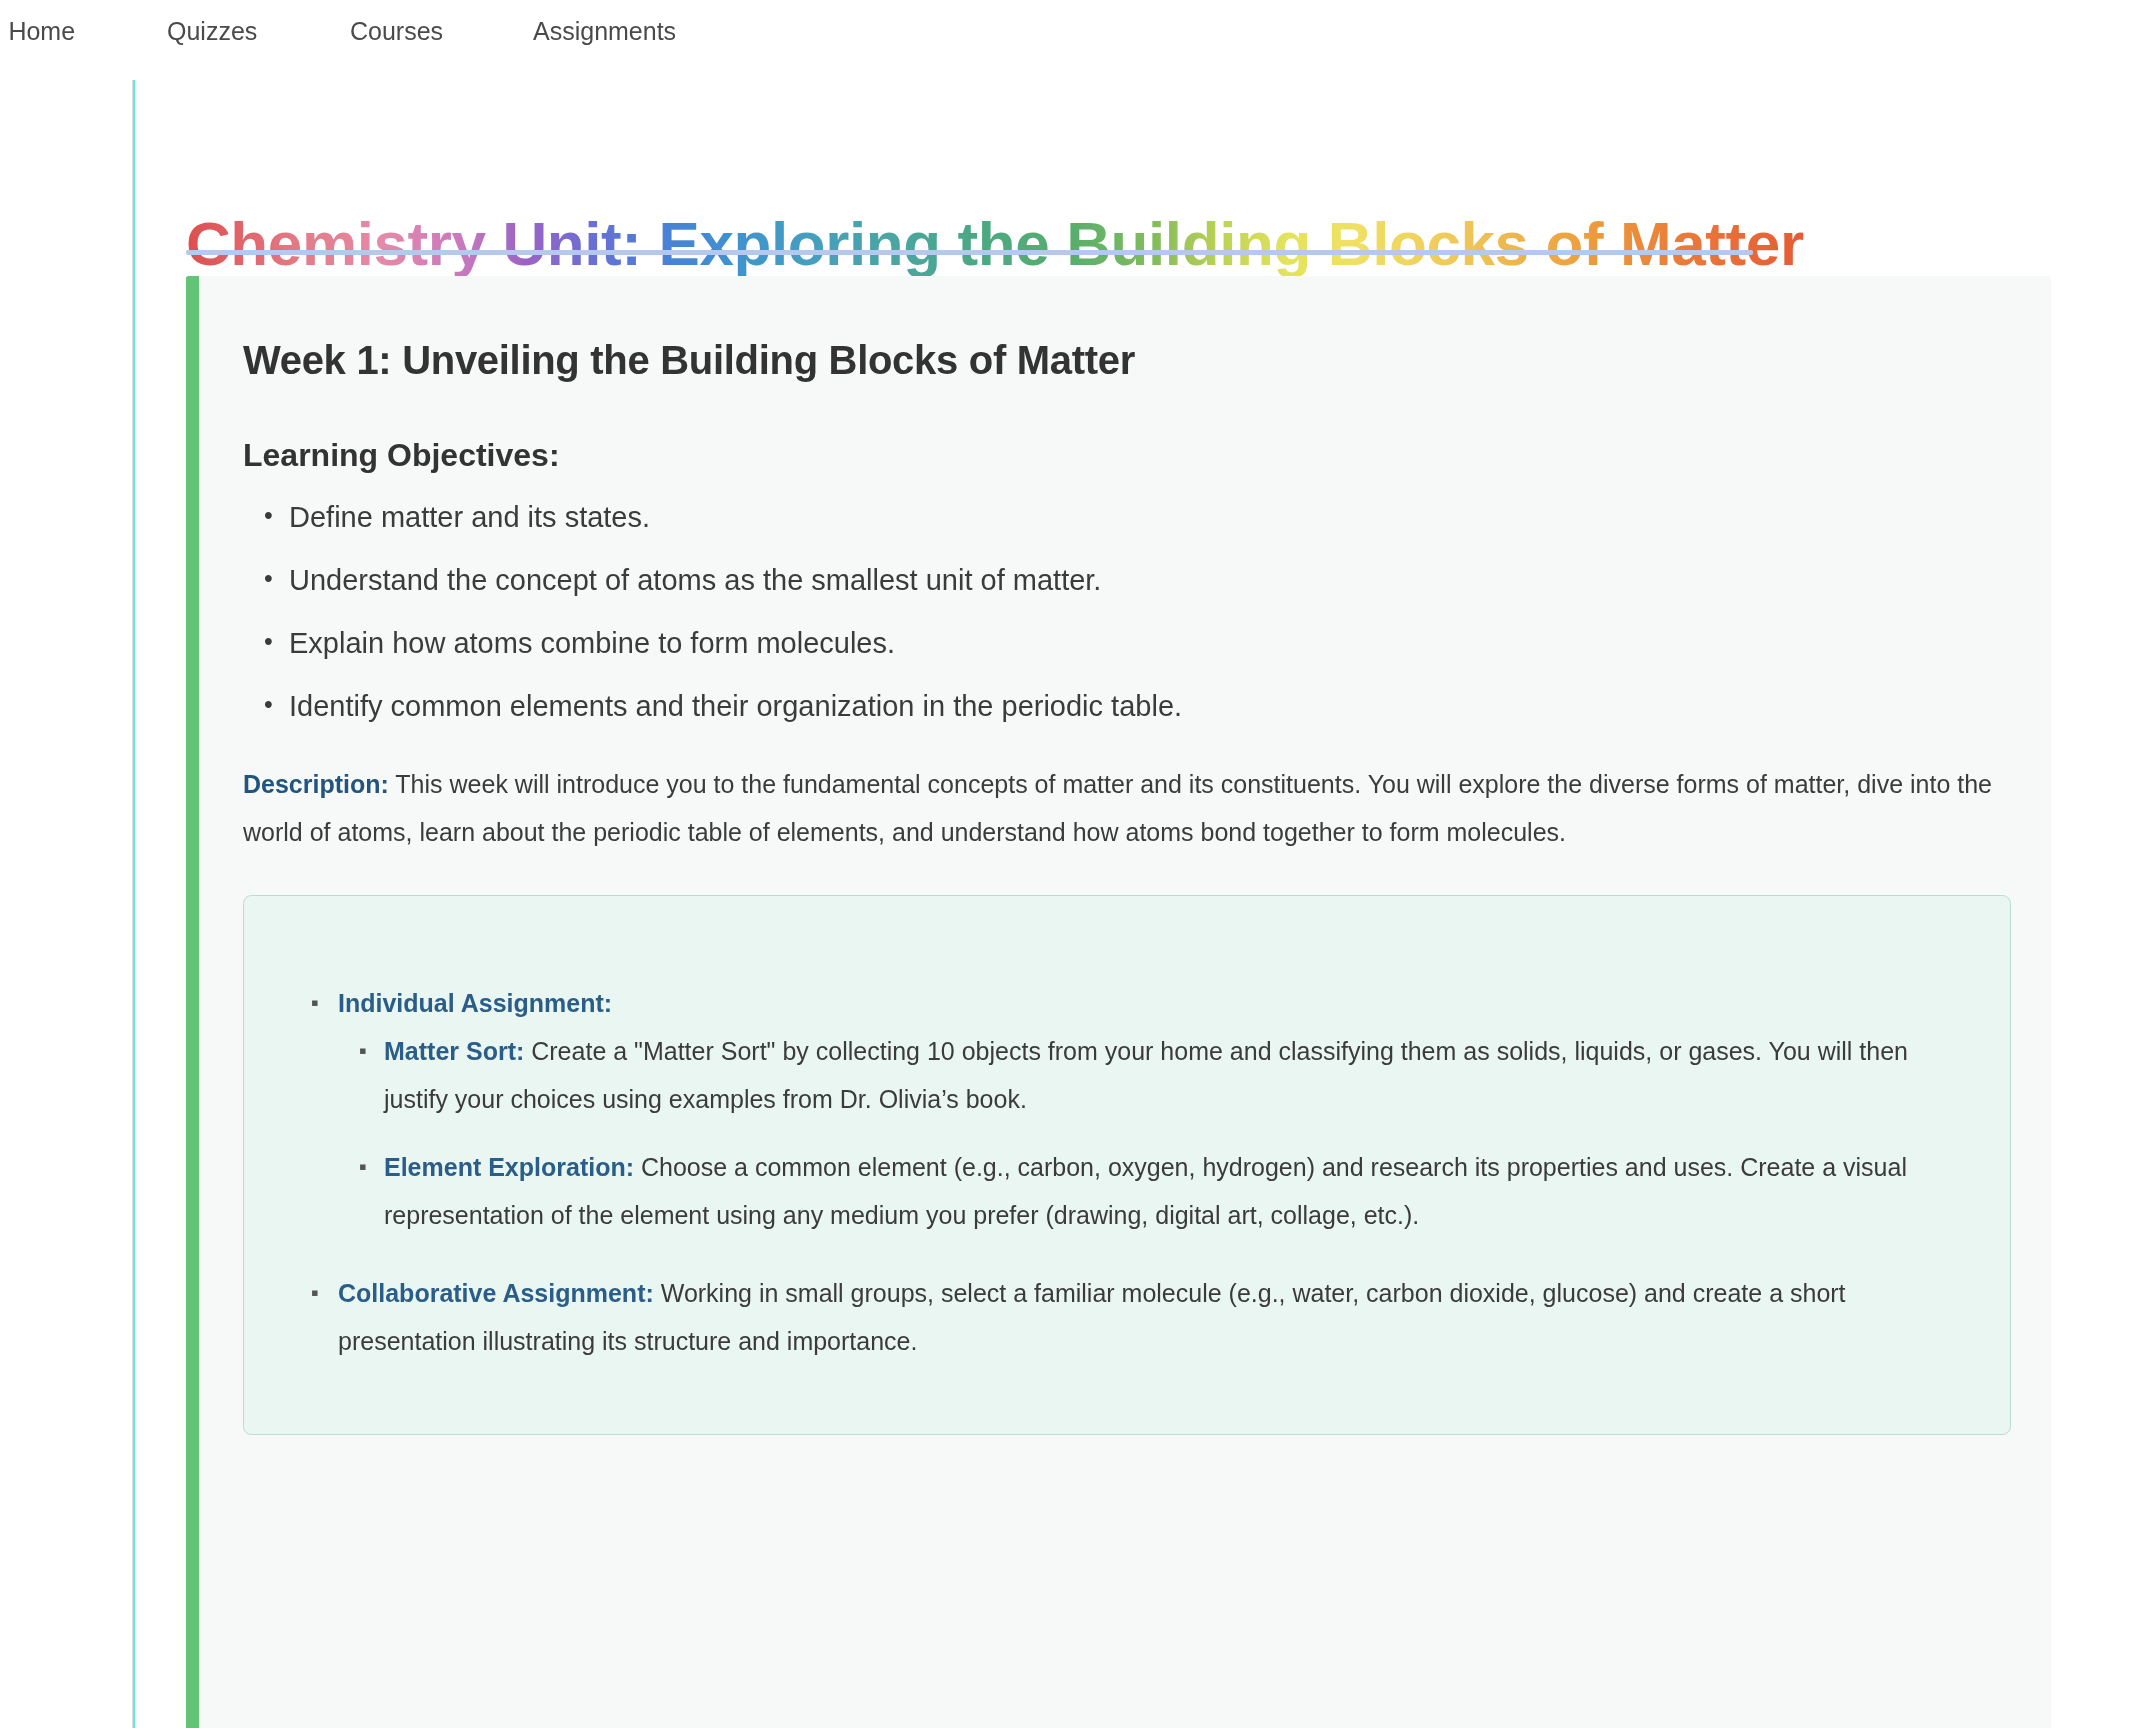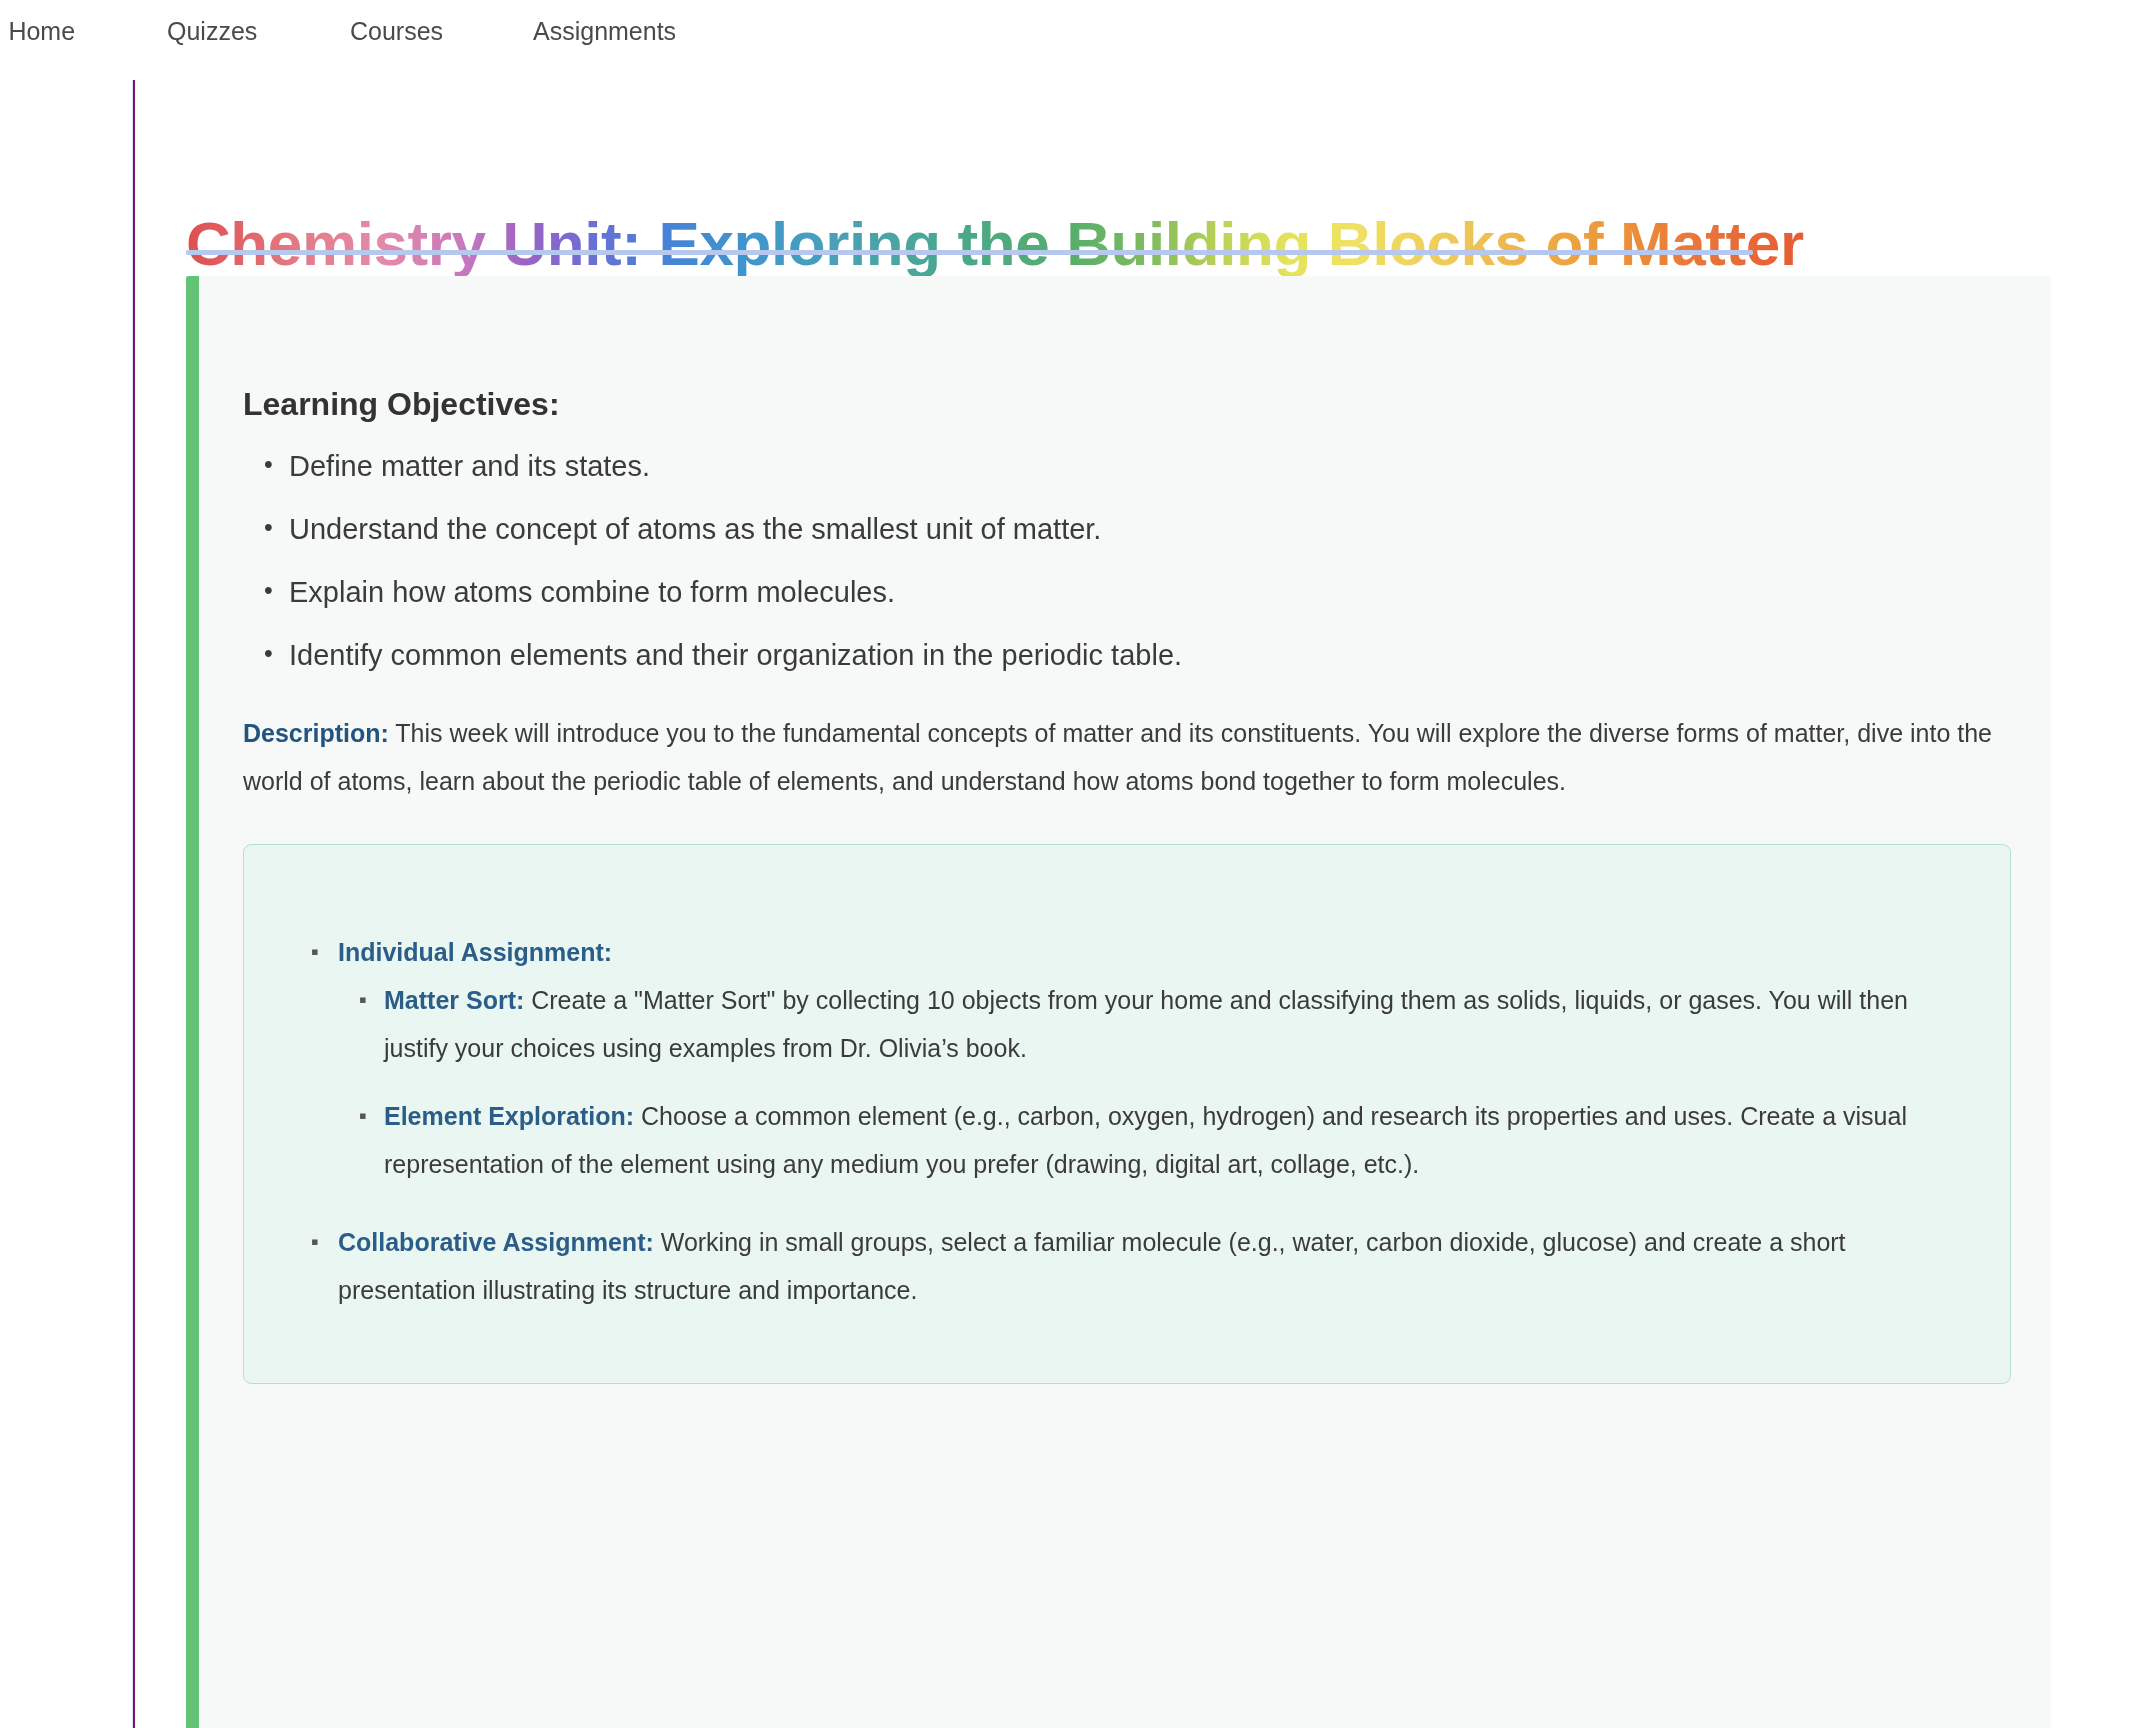--- a/index.html
+++ b/index.html
@@ -41,21 +41,21 @@
   .nav-item.n2 { left: 350px; }
   .nav-item.n3 { left: 533px; }
 
   
   .page-wrap {
     position: absolute;
     top: 80px;
     left: 0;
     width: 2018px;
     height: 1649px;
-    background: #701a75;
+    background: #5eead4;
   }
   .left-rail {
     position: absolute;
     top: 0; left: 0;
     width: 133px;
     height: 1649px;
     background: #ffffff;
     border-right: 1.7px solid #e2e2e2;
     box-sizing: border-box;
   }
@@ -273,20 +273,21 @@
 
   <div class="content-col">
 
     <h1 class="unit-title">Chemistry Unit: Exploring the Building Blocks of Matter</h1>
 
     <div class="title-rule"></div>
 
     <div class="week-card">
       <div class="card-inner">
 
+        <h2 class="week-heading">Week 1: Unveiling the Building Blocks of Matter</h2>
 
         <h3 class="sub-heading">Learning Objectives:</h3>
 
         <ul class="objectives">
           <li>Define matter and its states.</li>
           <li>Understand the concept of atoms as the smallest unit of matter.</li>
           <li>Explain how atoms combine to form molecules.</li>
           <li>Identify common elements and their organization in the periodic table.</li>
         </ul>
 

